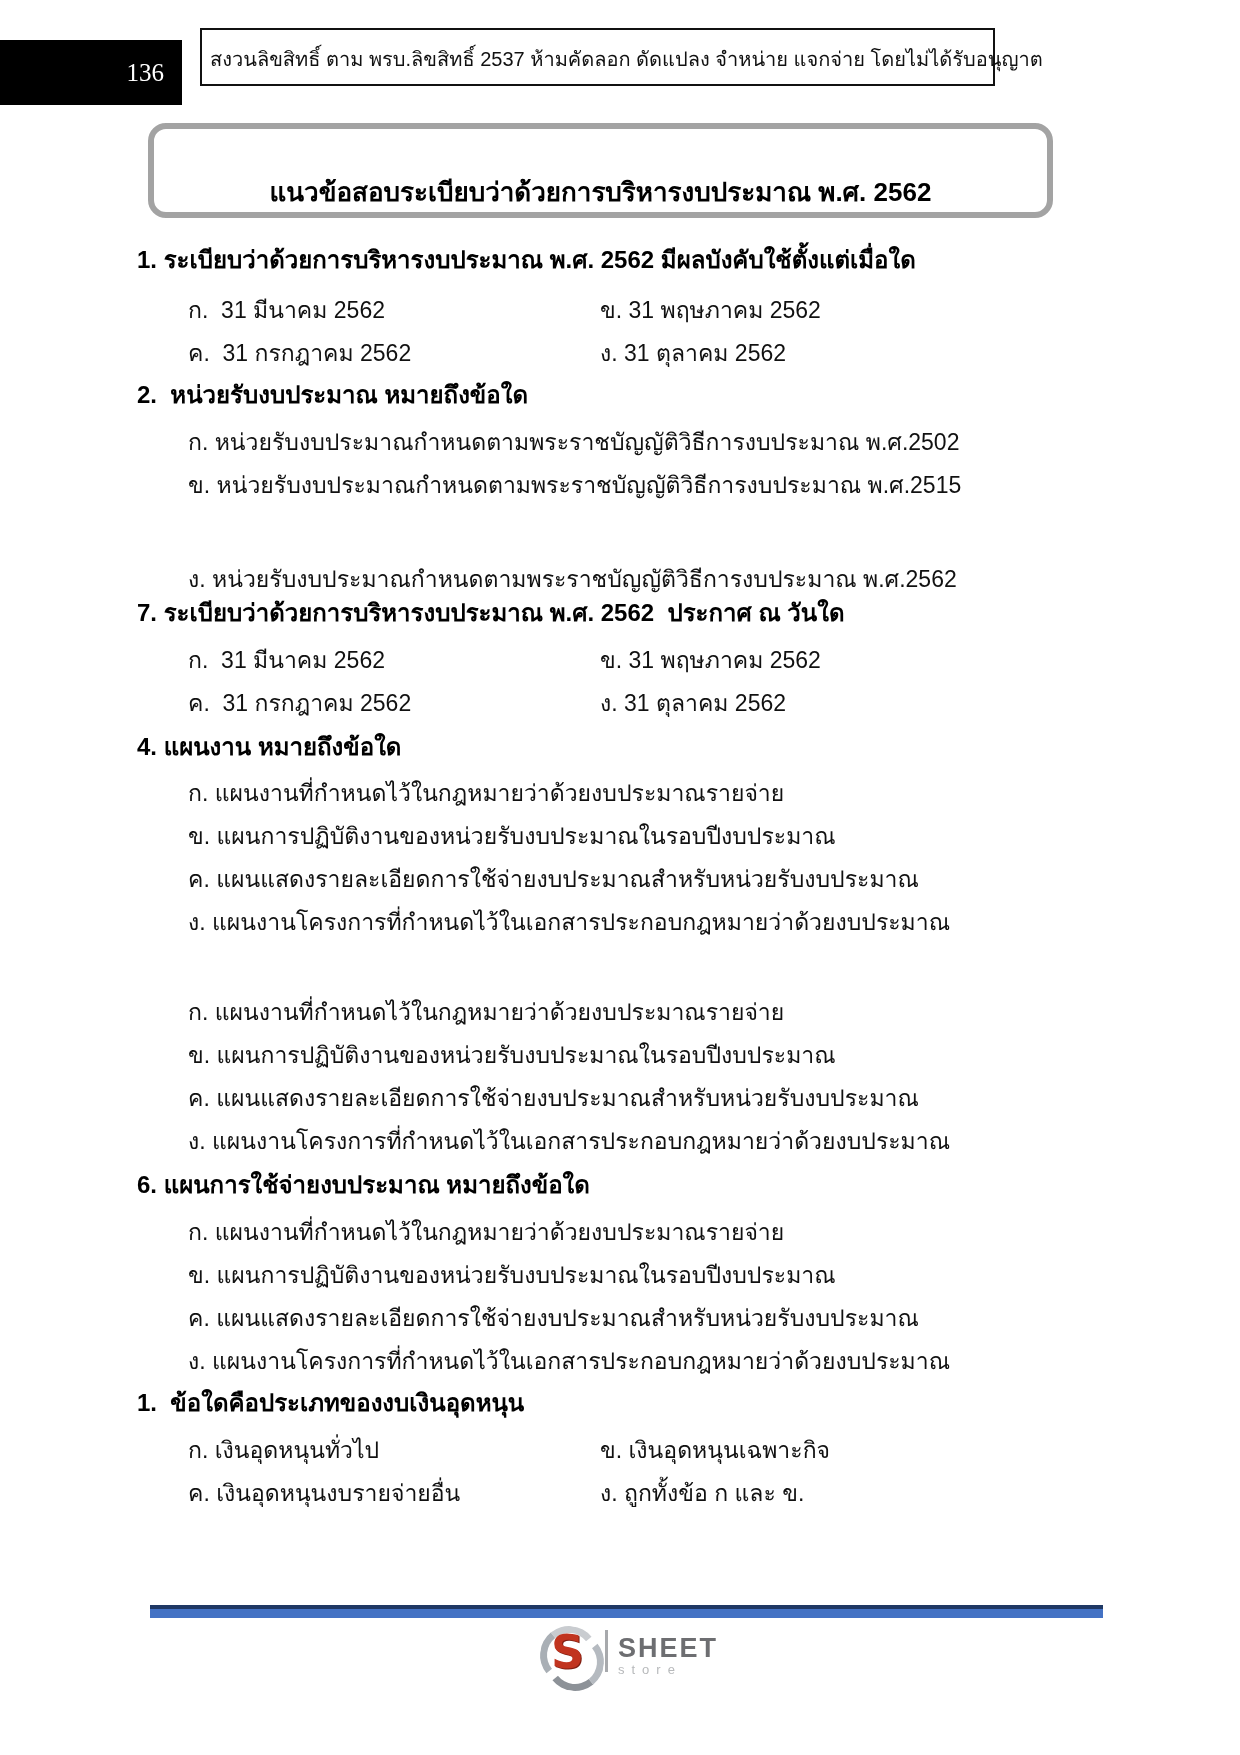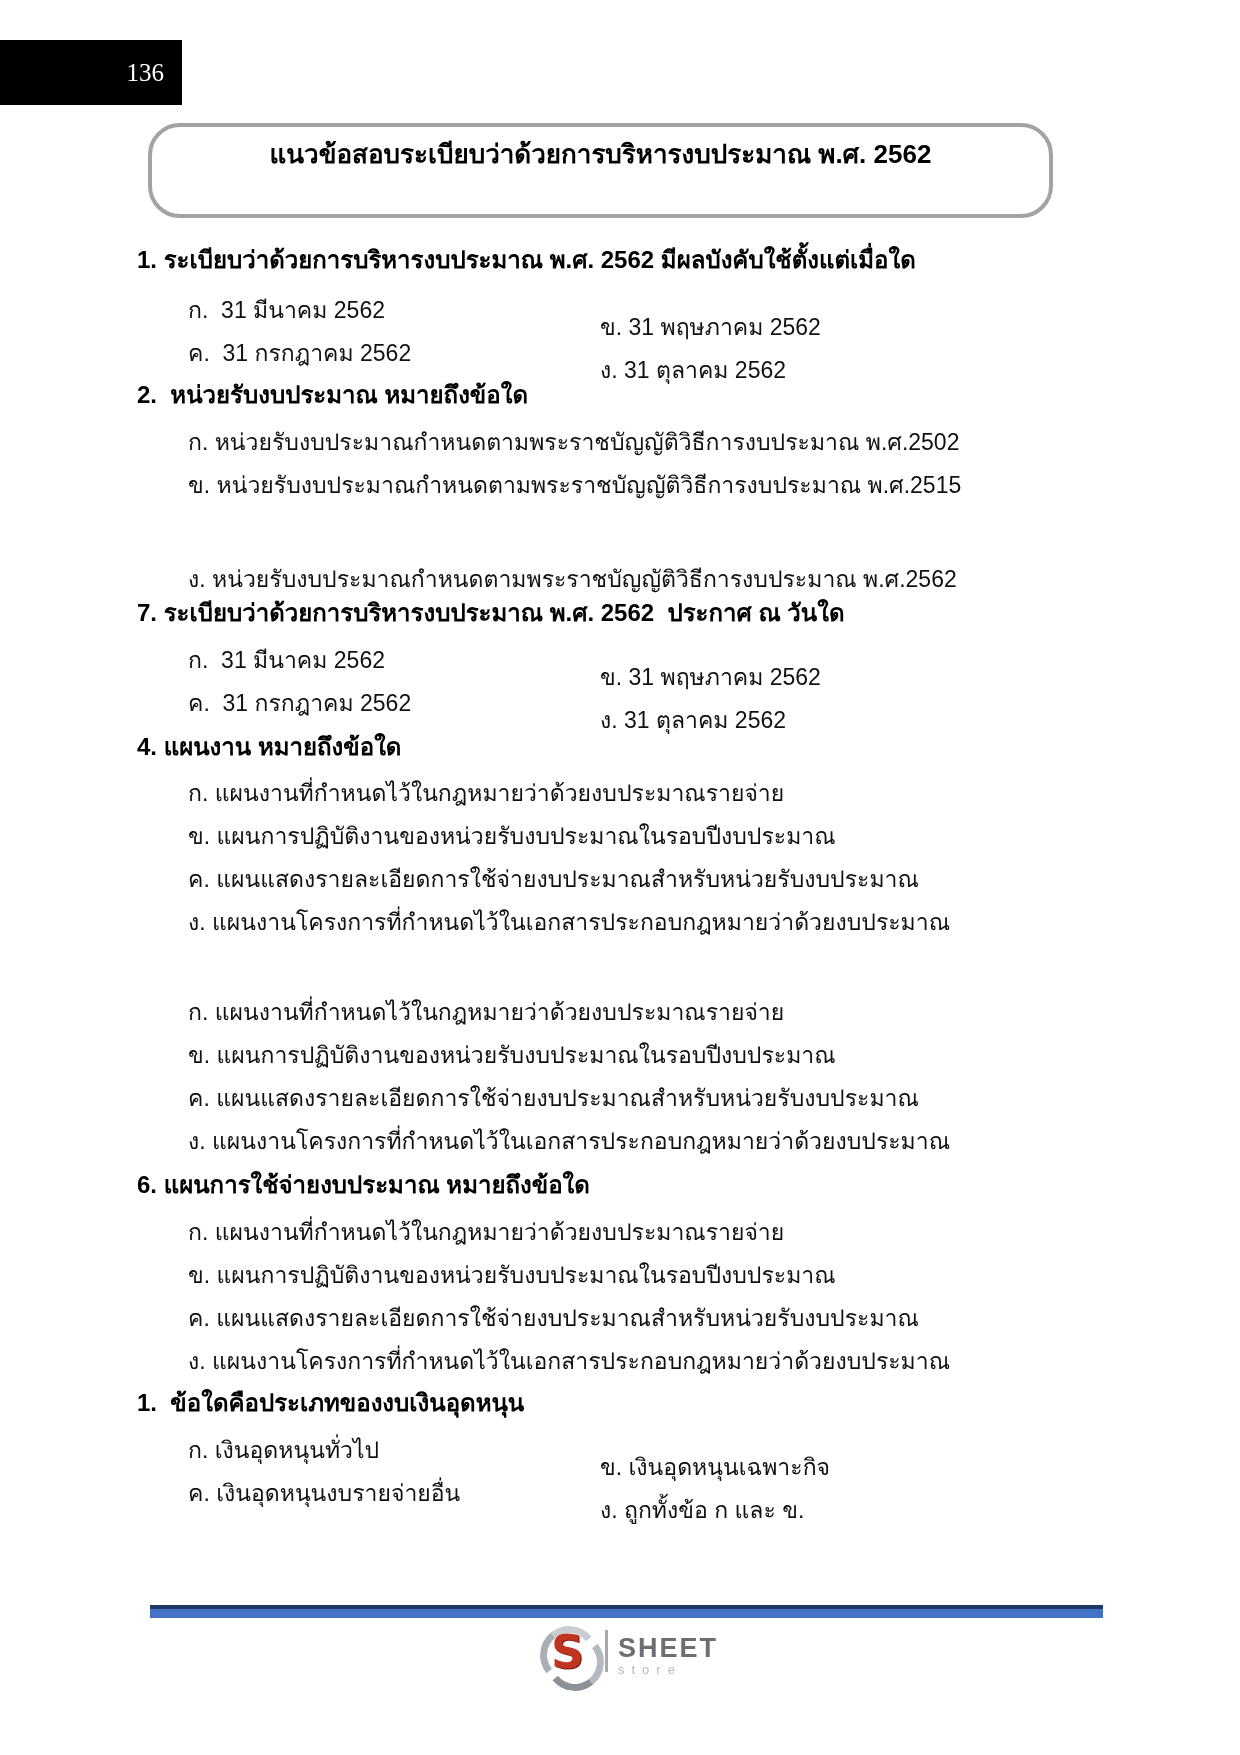--- a/index.html
+++ b/index.html
@@ -15,21 +15,21 @@
   }
   .line {
     position: absolute;
     font-size: 23px;
     line-height: 36px;
     white-space: pre;
     color: #111111;
   }
   .q-head { left: 137px; font-weight: bold; font-size: 24px; color: #000000; }
   .opt { left: 188px; }
-  .col2 { left: 600px; margin-top: 17px; }
+  .col2 { left: 600px; }
 
   
   .page-number-box {
     position: absolute;
     left: 0; top: 40px;
     width: 182px; height: 65px;
     background: #000000;
     display: flex; align-items: center; justify-content: flex-end;
     padding-right: 18px; box-sizing: border-box;
   }
@@ -50,25 +50,25 @@
     display: flex; align-items: center;
     padding: 4px 6px 0 8px;
   }
   .copyright-box span { font-size: 20px; color: #111111; white-space: nowrap; }
 
   
   .title-box {
     position: absolute;
     left: 148px; top: 123px;
     width: 905px; height: 95px;
-    border: 4px solid #a3a3a3;
-    border-radius: 32px;
+    border: 6px solid #a3a3a3;
+    border-radius: 18px;
     box-sizing: border-box;
     background: #ffffff;
-    display: flex; align-items: flex-start; justify-content: center;
+    display: flex; align-items: flex-end; justify-content: center;
   }
   .title-box span {
     font-size: 26px; font-weight: bold; color: #000000;
     padding-top: 6px; white-space: nowrap;
   }
 
   
   .footer-bar {
     position: absolute;
     left: 150px; top: 1605px;
@@ -118,20 +118,23 @@
 </style>
 </head>
 <body>
 
 <div class="page">
 
   <div class="page-number-box">
     <span>136</span>
   </div>
 
+  <div class="copyright-box">
+    <span>สงวนลิขสิทธิ์ ตาม พรบ.ลิขสิทธิ์ 2537 ห้ามคัดลอก ดัดแปลง จำหน่าย แจกจ่าย โดยไม่ได้รับอนุญาต</span>
+  </div>
 
   <div class="title-box">
     <span>แนวข้อสอบระเบียบว่าด้วยการบริหารงบประมาณ พ.ศ. 2562</span>
   </div>
 
   <div class="line q-head" style="top:242px">1. ระเบียบว่าด้วยการบริหารงบประมาณ พ.ศ. 2562 มีผลบังคับใช้ตั้งแต่เมื่อใด</div>
   <div class="line opt" style="top:292px">ก.  31 มีนาคม 2562</div>
   <div class="line opt col2" style="top:292px">ข. 31 พฤษภาคม 2562</div>
   <div class="line opt" style="top:335px">ค.  31 กรกฎาคม 2562</div>
   <div class="line opt col2" style="top:335px">ง. 31 ตุลาคม 2562</div>

